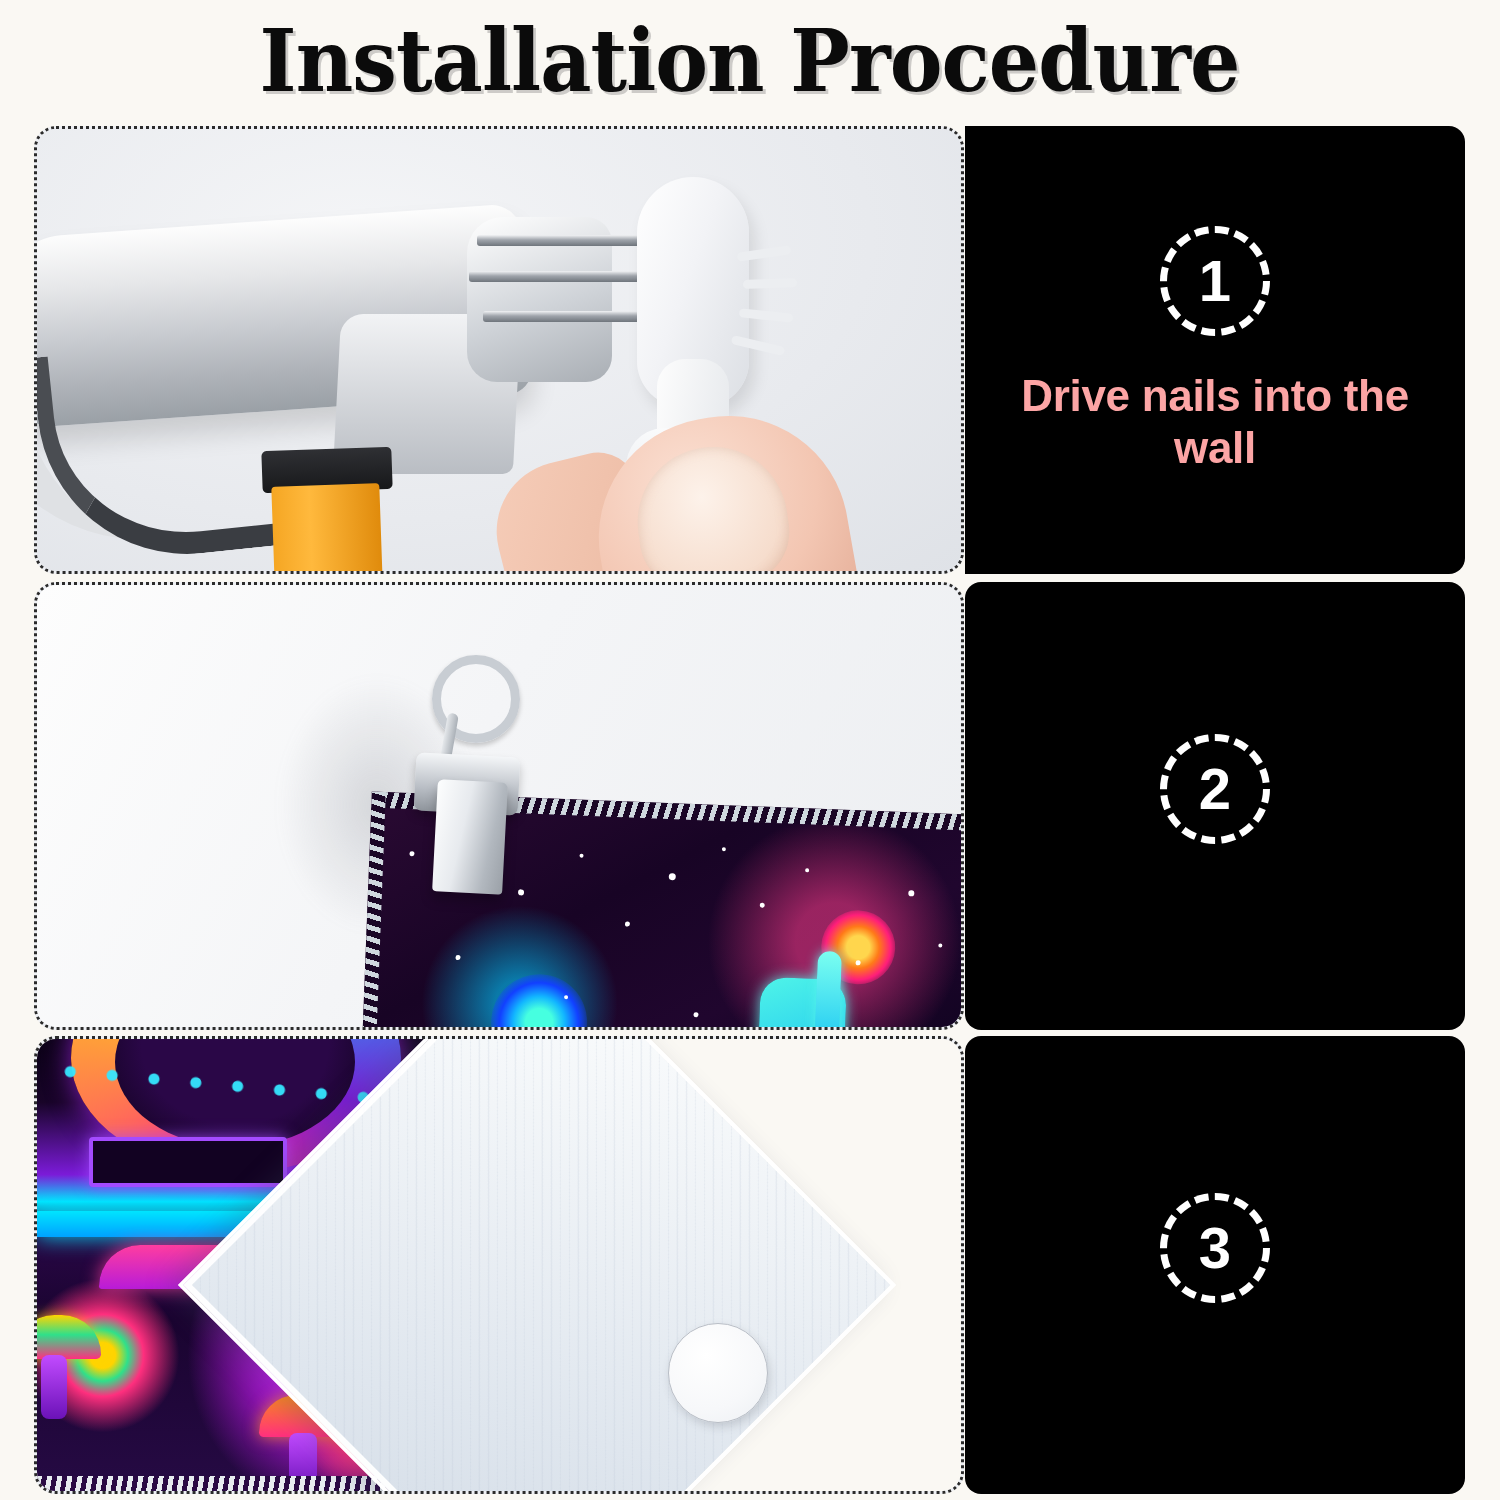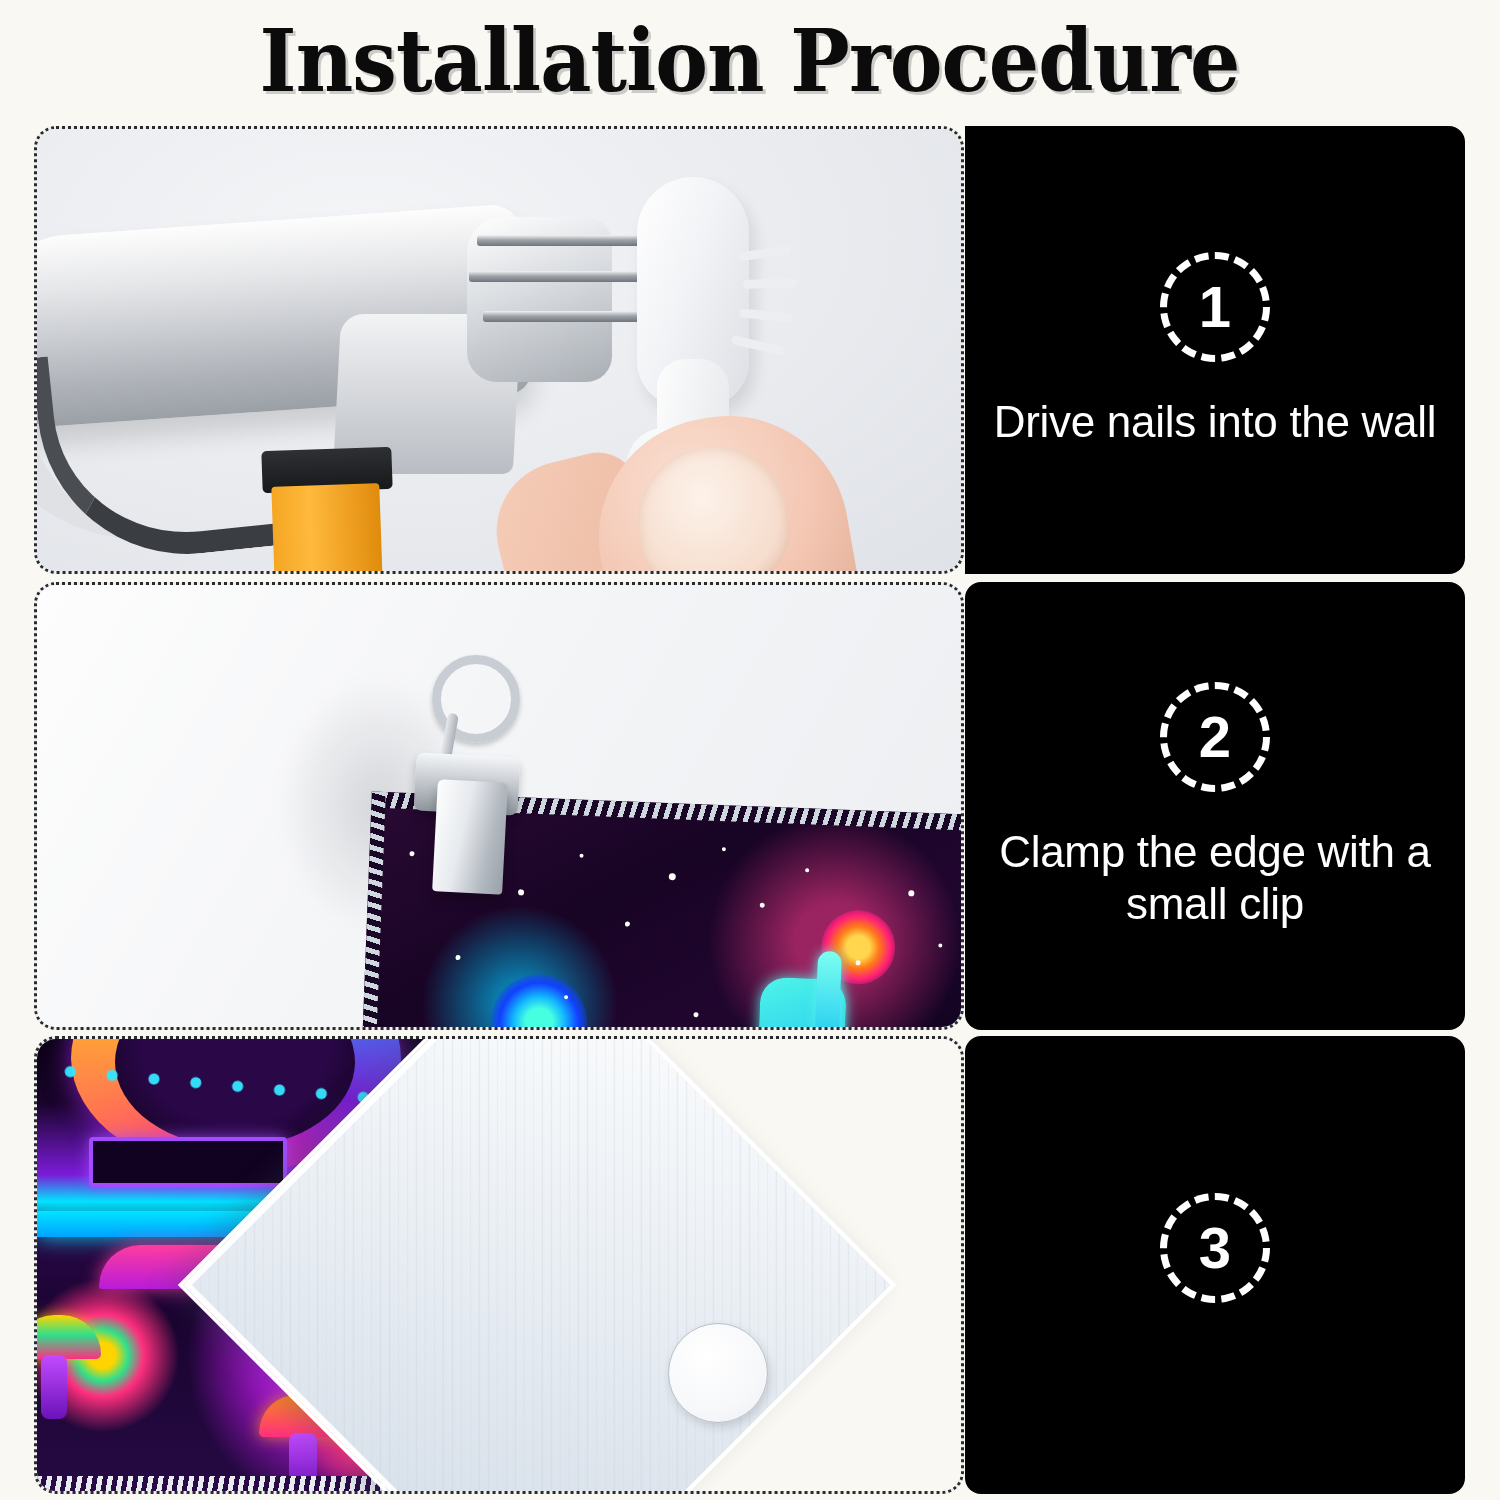--- a/index.html
+++ b/index.html
@@ -56,21 +56,21 @@
   .row1 .stepcard{border-radius:0 16px 16px 0;}
   .badge{
     width:96px;height:96px;border-radius:50%;
     border:7px dashed #fff;
     display:flex;align-items:center;justify-content:center;
     color:#fff;font-weight:700;font-size:58px;line-height:1;
     margin-bottom:34px;
     font-family:"Liberation Sans",sans-serif;
   }
   .steptext{
-    color:#ffffff;font-weight:400;
+    color:#fca5a5;font-weight:700;
     font-size:44px;line-height:1.18;
     text-align:center;
     padding:0 18px;
     letter-spacing:-.3px;
   }
   .row3 .steptext{font-size:43px;}
 
   
   .wall1{position:absolute;inset:0;background:
       radial-gradient(ellipse at 35% 25%, #f4f5f7 0%, #e8eaee 60%, #dfe2e7 100%);}
@@ -382,21 +382,20 @@
       </div>
 
       <div class="clip-ring"></div>
       <div class="clip-hook"></div>
       <div class="clip-body"></div>
       <div class="clip-jaw"></div>
     </div>
 
     <div class="stepcard">
       <div class="badge">2</div>
-      <div class="steptext">Clamp the edge with a small clip</div>
     </div>
   </div>
 
   <div class="row row3">
 
     <div class="photo">
       <div class="bg3"></div>
 
       <div class="tap3">
         <div class="disc"></div>

